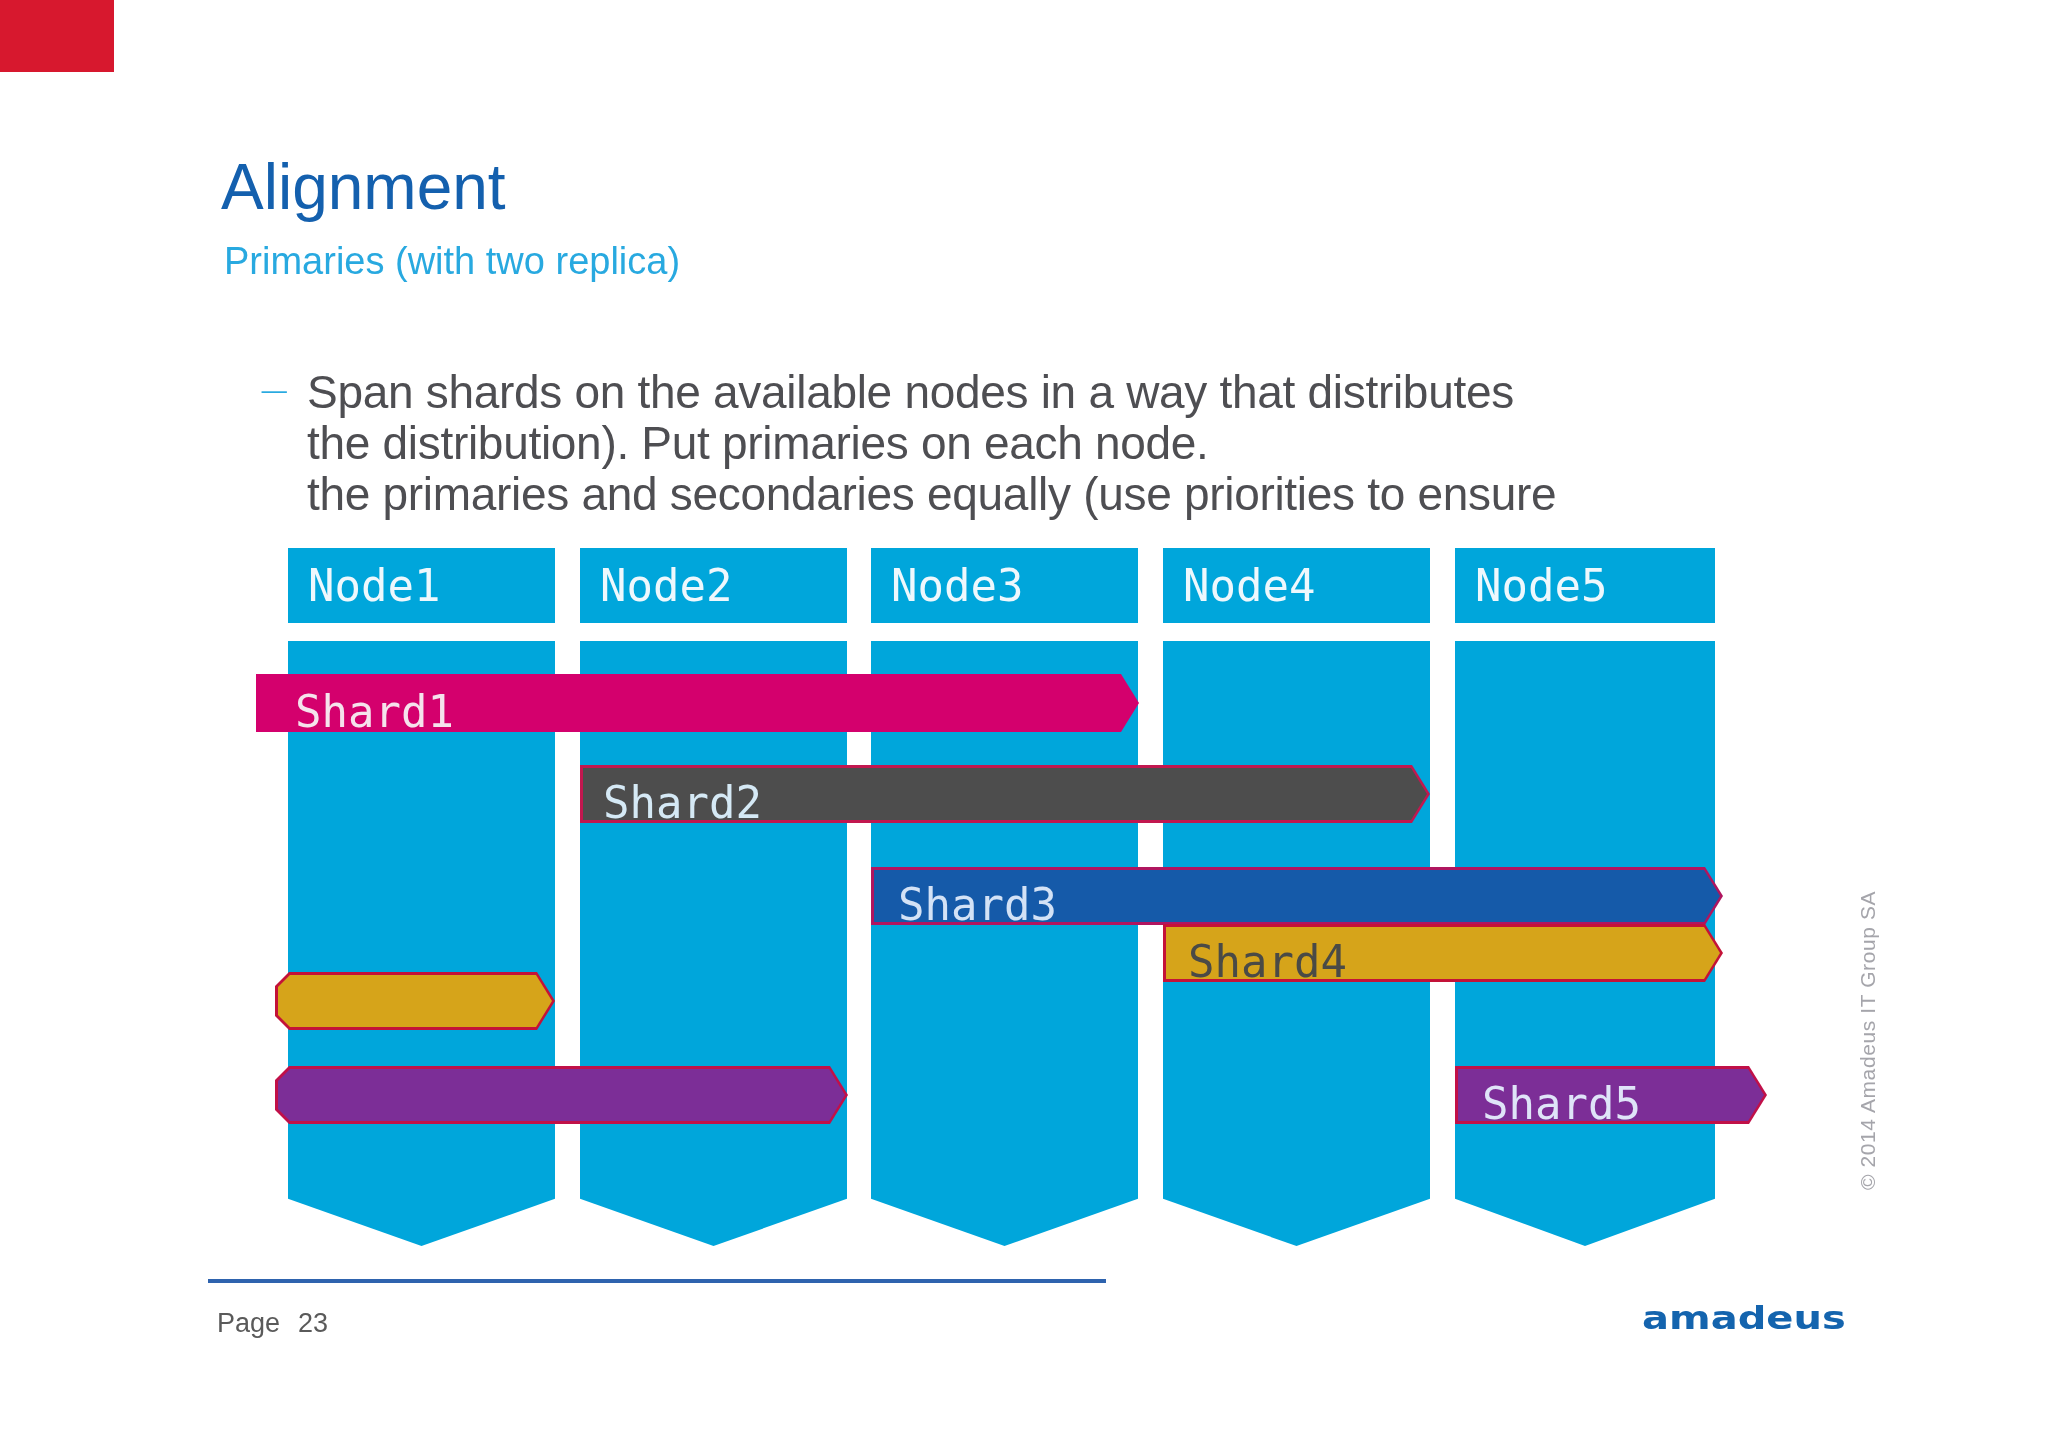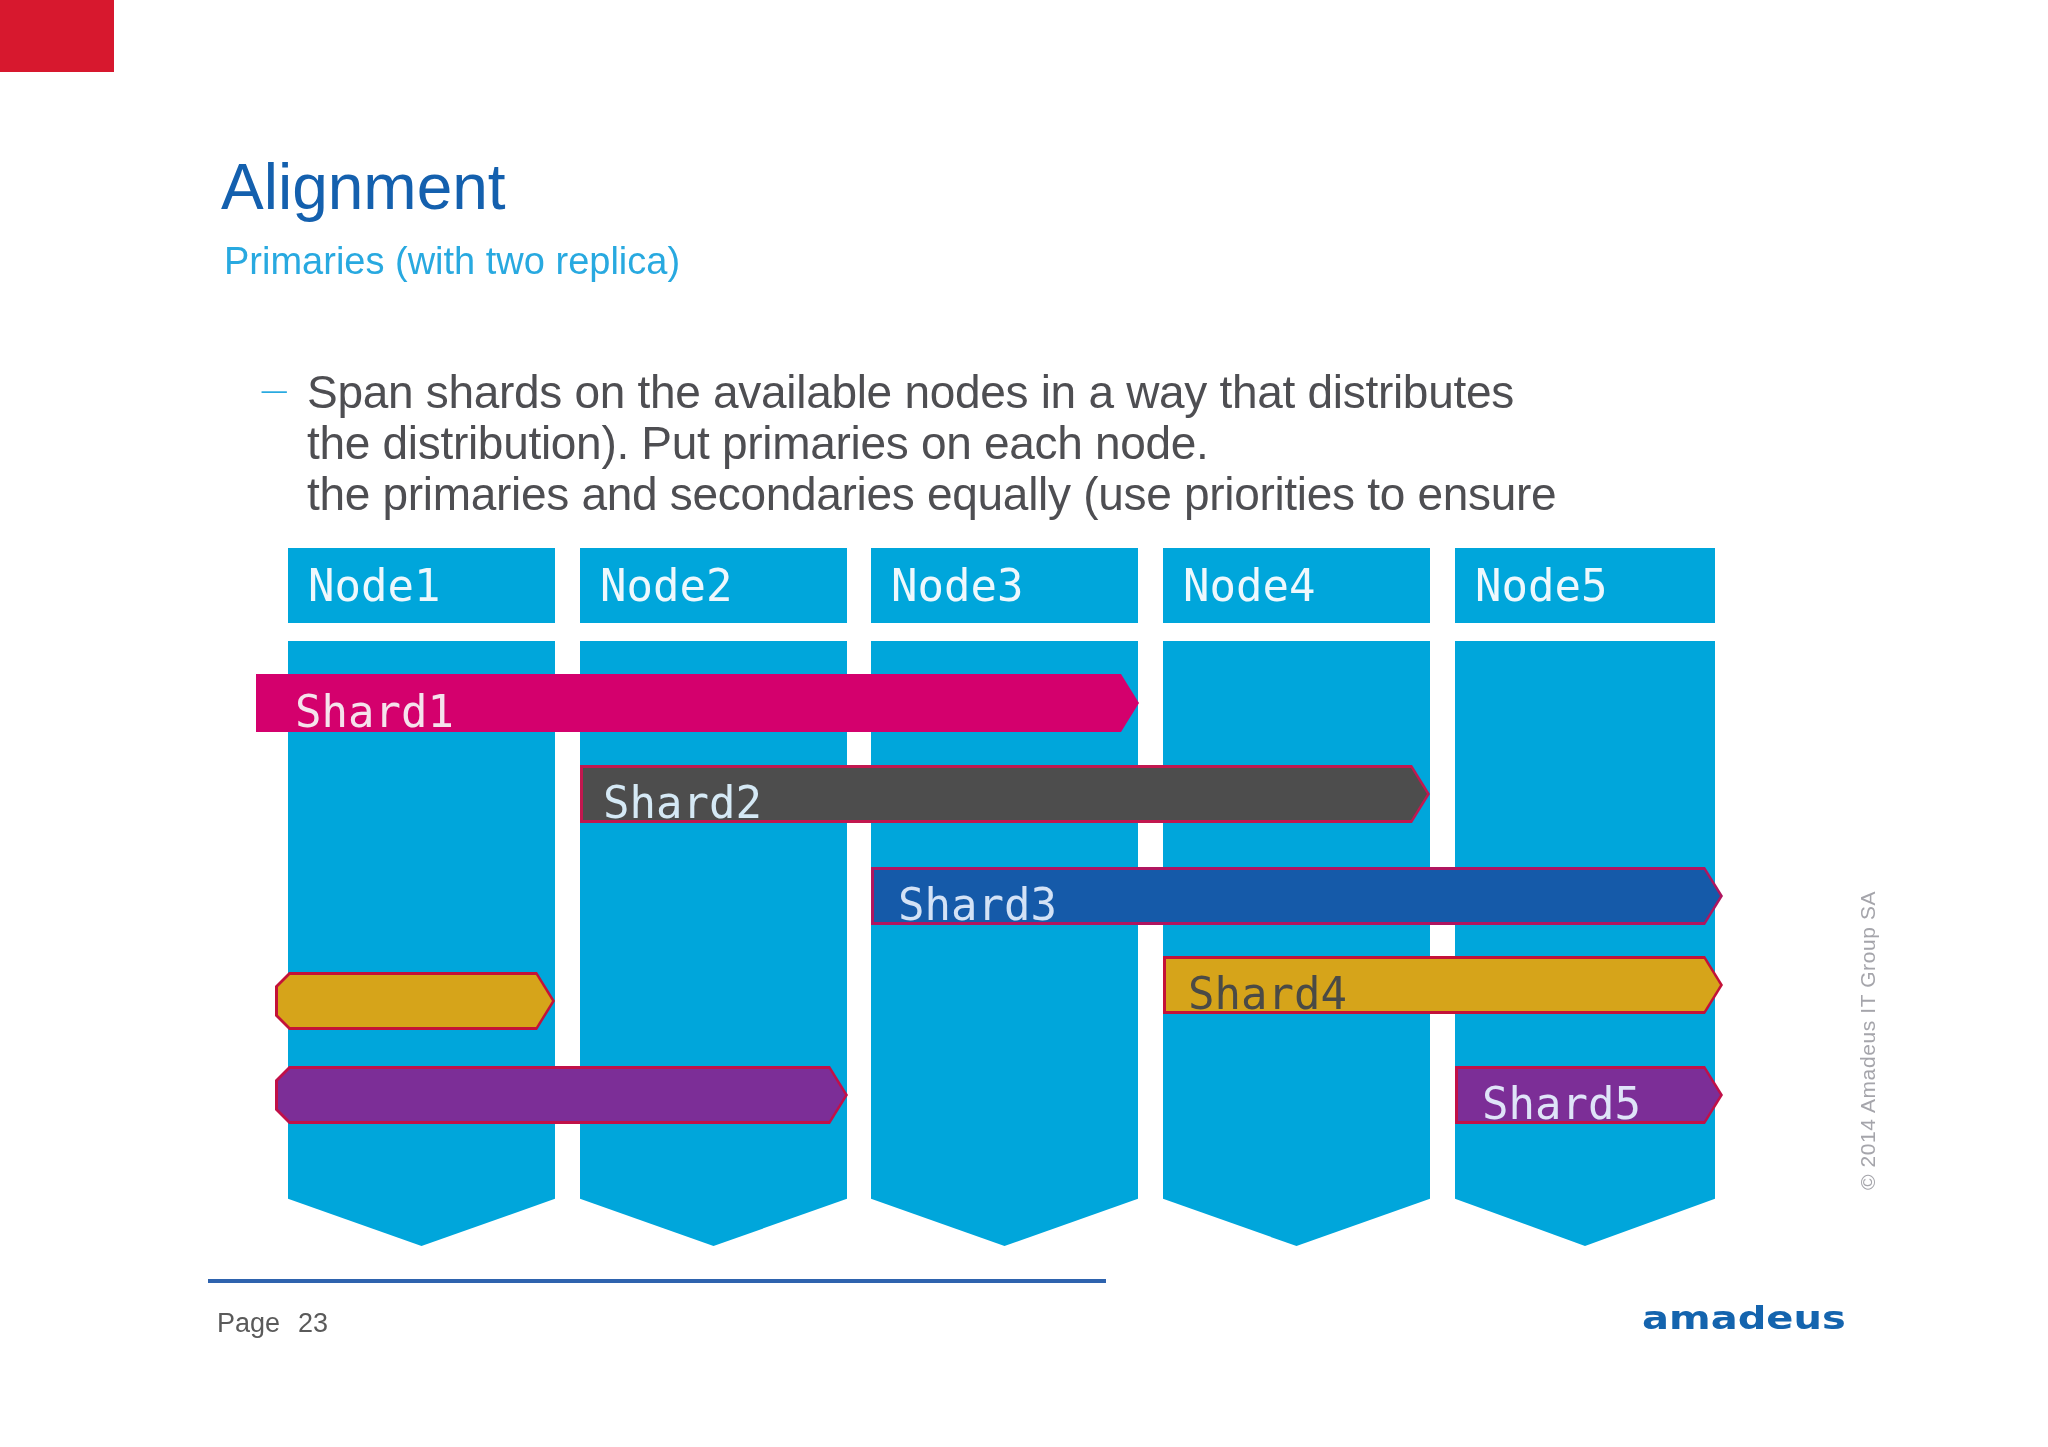--- a/index.html
+++ b/index.html
@@ -48,21 +48,21 @@
   .shard-label{
     position:absolute;left:24px;top:0;line-height:69px;
     font-family:"DejaVu Sans Mono",monospace;font-size:44px;white-space:nowrap;
   }
   .s1{left:256px;top:674px;width:883px;}
   .s1 .shard-label{left:36px;}
   .s2{left:580px;top:765px;width:850px;}
   .s2 .shard-label{left:20px;}
   .s3{left:871px;top:867px;width:852px;}
   .s4w{left:275px;top:972px;width:280px;}
-  .s4m{left:1163px;top:956px;width:560px;}
+  .s4m{left:1163px;top:924px;width:560px;}
   .s4m .shard-label{left:22px;}
   .s5w{left:275px;top:1066px;width:573px;}
   .s5m{left:1455px;top:1066px;width:268px;}
 
   
   .copyright{
     position:absolute;left:1856px;top:1190px;transform:rotate(-90deg);transform-origin:0 0;
     font-size:21px;color:#a5a5ab;letter-spacing:0.6px;white-space:nowrap;
   }
 
@@ -128,21 +128,21 @@
   </div>
   <div class="shard s4m" style="background: rgb(196, 18, 56);">
     <div class="fill" style="background: rgb(214, 164, 26);">
       <span class="shard-label" style="color: rgb(74, 74, 70);">Shard4</span>
     </div>
   </div>
 
   <div class="shard wrap s5w" style="background: rgb(193, 16, 72);">
     <div class="fill" style="background: rgb(124, 46, 151);"></div>
   </div>
-  <div class="shard s5m" style="background: rgb(193, 16, 72);">
+  <div class="shard s5m" style="background: rgb(193, 16, 72); padding-left: 44px;">
     <div class="fill" style="background: rgb(124, 46, 151);">
       <span class="shard-label" style="color: rgb(223, 228, 248);">Shard5</span>
     </div>
   </div>
 </div>
 
 <div class="copyright">© 2014 Amadeus IT Group SA</div>
 
 <div class="footer-line" style="background: rgb(46, 99, 174);"></div>
 <div class="page-row">

